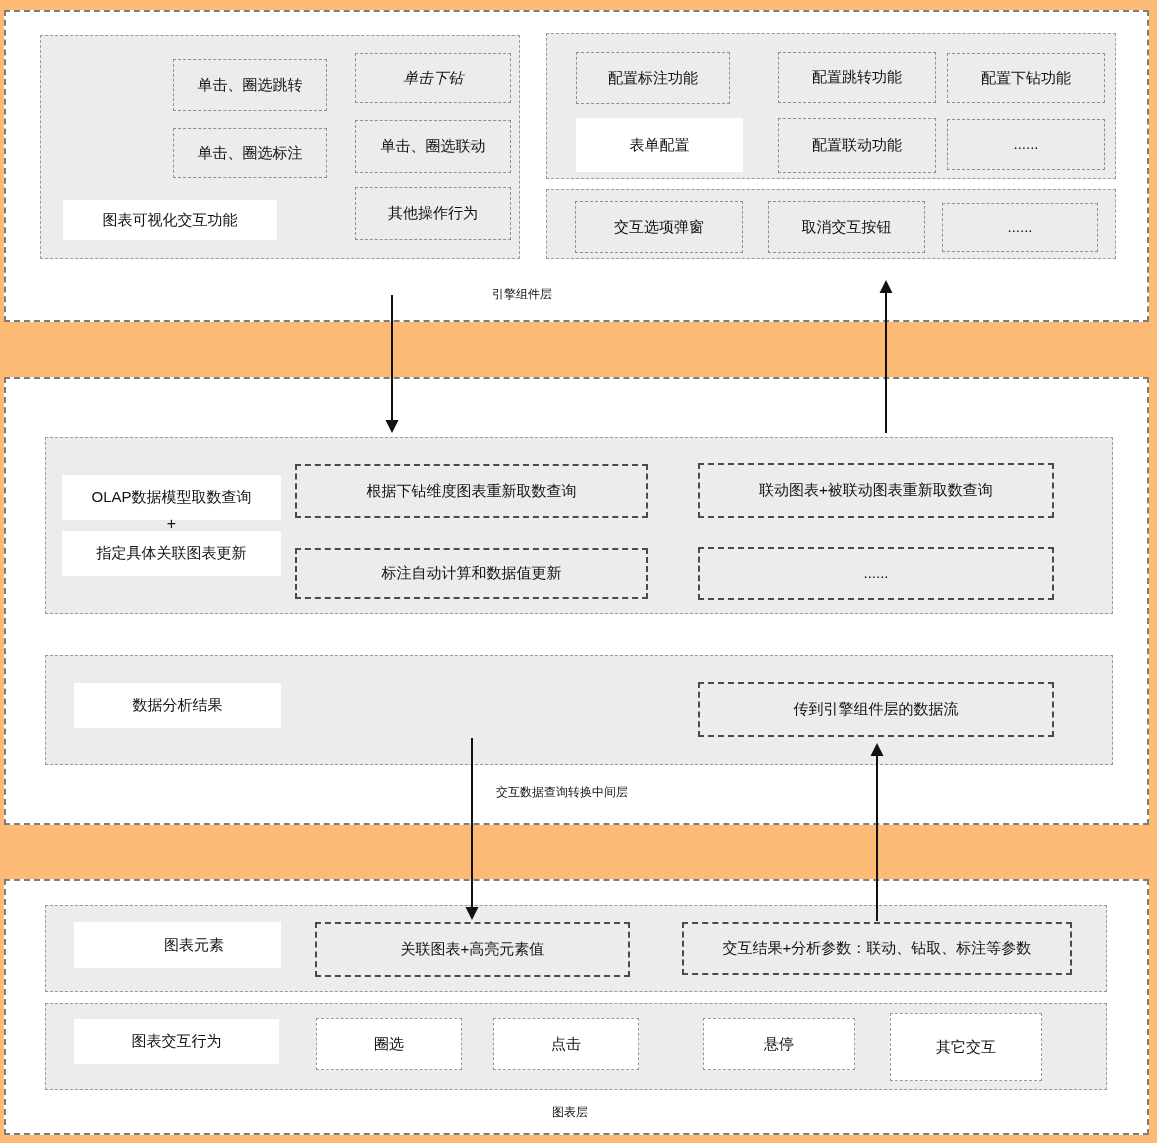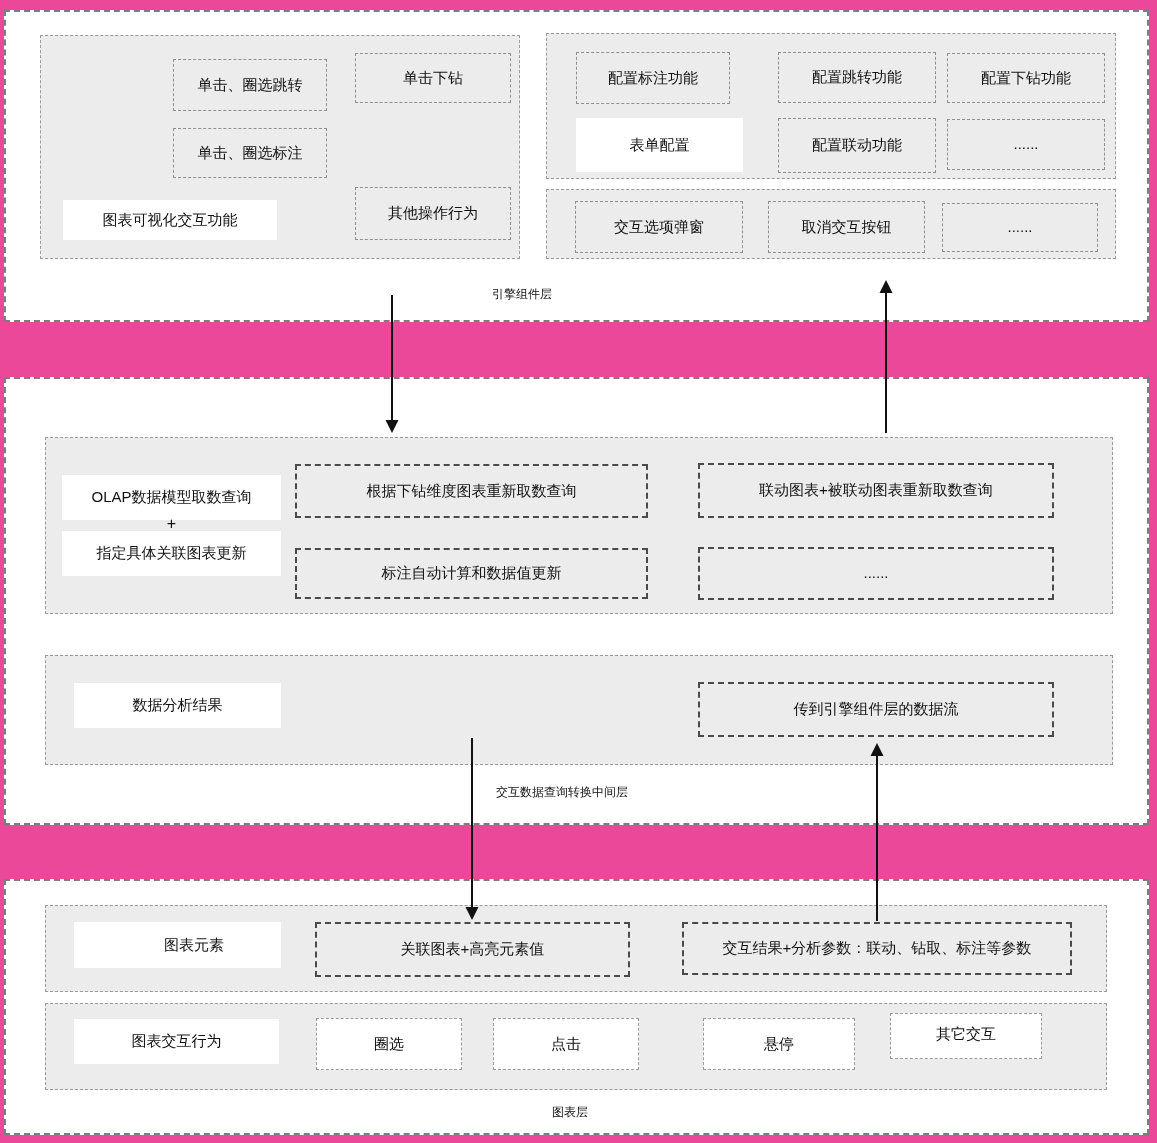--- a/index.html
+++ b/index.html
@@ -1,16 +1,16 @@
 <!DOCTYPE html>
 <html><head>
 <meta charset="utf-8">
 <style>
   html,body{margin:0;padding:0;background:#fff;}
-  .canvas{position:relative;width:1157px;height:1143px;background:#ec4899;overflow:hidden;
+  .canvas{position:relative;width:1157px;height:1143px;background:#fdba74;overflow:hidden;
           font-family:"Liberation Sans","DejaVu Sans",sans-serif;color:#111;}
   .outer{position:absolute;border:2px dashed #7d7d7d;background:#fff;box-sizing:border-box;}
   .panel{position:absolute;border:1px dashed #9a9a9a;background:#ececec;box-sizing:border-box;}
   .bx{position:absolute;display:flex;align-items:center;justify-content:center;
       text-align:center;font-size:15px;line-height:1.25;box-sizing:border-box;}
   .thin{border:1px dashed #8f8f8f;}
   .thick{border:2px dashed #4a4a4a;}
   .white{background:#ffffff;border:none;}
   .wdash{background:#ffffff;border:1px dashed #9a9a9a;}
   .plain{background:transparent;border:none;}
@@ -28,22 +28,23 @@
 
   <div class="panel" style="left:40px;top:35px;width:480px;height:224px;"></div>
   <div class="panel" style="left:546px;top:33px;width:570px;height:146px;"></div>
   <div class="panel" style="left:546px;top:189px;width:570px;height:70px;"></div>
   <div class="panel" style="left:45px;top:437px;width:1068px;height:177px;"></div>
   <div class="panel" style="left:45px;top:655px;width:1068px;height:110px;"></div>
   <div class="panel" style="left:45px;top:905px;width:1062px;height:87px;"></div>
   <div class="panel" style="left:45px;top:1003px;width:1062px;height:87px;"></div>
 
   <div class="bx thin" style="left:173px;top:59px;width:154px;height:52px;">单击、圈选跳转</div>
-  <div class="bx thin" style="left:355px;top:53px;width:156px;height:50px;">单击下钻</div>
+  <div class="bx thin" style="left:355px;top:53px;width:156px;height:50px;font-style:italic;">单击下钻</div>
   <div class="bx thin" style="left:173px;top:128px;width:154px;height:50px;">单击、圈选标注</div>
+  <div class="bx thin" style="left:355px;top:120px;width:156px;height:53px;">单击、圈选联动</div>
   <div class="bx white" style="left:63px;top:200px;width:214px;height:40px;">图表可视化交互功能</div>
   <div class="bx thin" style="left:355px;top:187px;width:156px;height:53px;">其他操作行为</div>
 
   <div class="bx thin" style="left:576px;top:52px;width:154px;height:52px;">配置标注功能</div>
   <div class="bx thin" style="left:778px;top:52px;width:158px;height:51px;">配置跳转功能</div>
   <div class="bx thin" style="left:947px;top:53px;width:158px;height:50px;">配置下钻功能</div>
   <div class="bx white" style="left:576px;top:118px;width:167px;height:54px;">表单配置</div>
   <div class="bx thin" style="left:778px;top:118px;width:158px;height:55px;">配置联动功能</div>
   <div class="bx thin" style="left:947px;top:119px;width:158px;height:51px;">......</div>
 
@@ -67,21 +68,21 @@
   <div class="layer-label" style="left:496px;top:784px;text-align:right;">交互数据查询转换中间层</div>
 
   <div class="bx white" style="left:74px;top:922px;width:207px;height:46px;padding-left:33px;">图表元素</div>
   <div class="bx thick" style="left:315px;top:922px;width:315px;height:55px;">关联图表+高亮元素值</div>
   <div class="bx thick" style="left:682px;top:922px;width:390px;height:53px;">交互结果+分析参数：联动、钻取、标注等参数</div>
 
   <div class="bx white" style="left:74px;top:1019px;width:205px;height:45px;">图表交互行为</div>
   <div class="bx wdash" style="left:316px;top:1018px;width:146px;height:52px;">圈选</div>
   <div class="bx wdash" style="left:493px;top:1018px;width:146px;height:52px;">点击</div>
   <div class="bx wdash" style="left:703px;top:1018px;width:152px;height:52px;">悬停</div>
-  <div class="bx wdash" style="left:890px;top:1013px;width:152px;height:46px;font-family:Liberation Mono, monospace;">其它交互</div>
+  <div class="bx wdash" style="left:890px;top:1013px;width:152px;height:68px;">其它交互</div>
 
   <div class="layer-label" style="left:552px;top:1104px;">图表层</div>
 
   <svg class="arrows" width="1157" height="1143" viewBox="0 0 1157 1143">
     <g stroke="#111" fill="#111">
       <line x1="392" y1="295" x2="392" y2="421" stroke-width="2"></line>
       <polygon points="385.5,420 398.5,420 392,433" stroke="none"></polygon>
     </g>
     <g stroke="#111" fill="#111">
       <line x1="886" y1="433" x2="886" y2="292" stroke-width="2"></line>

